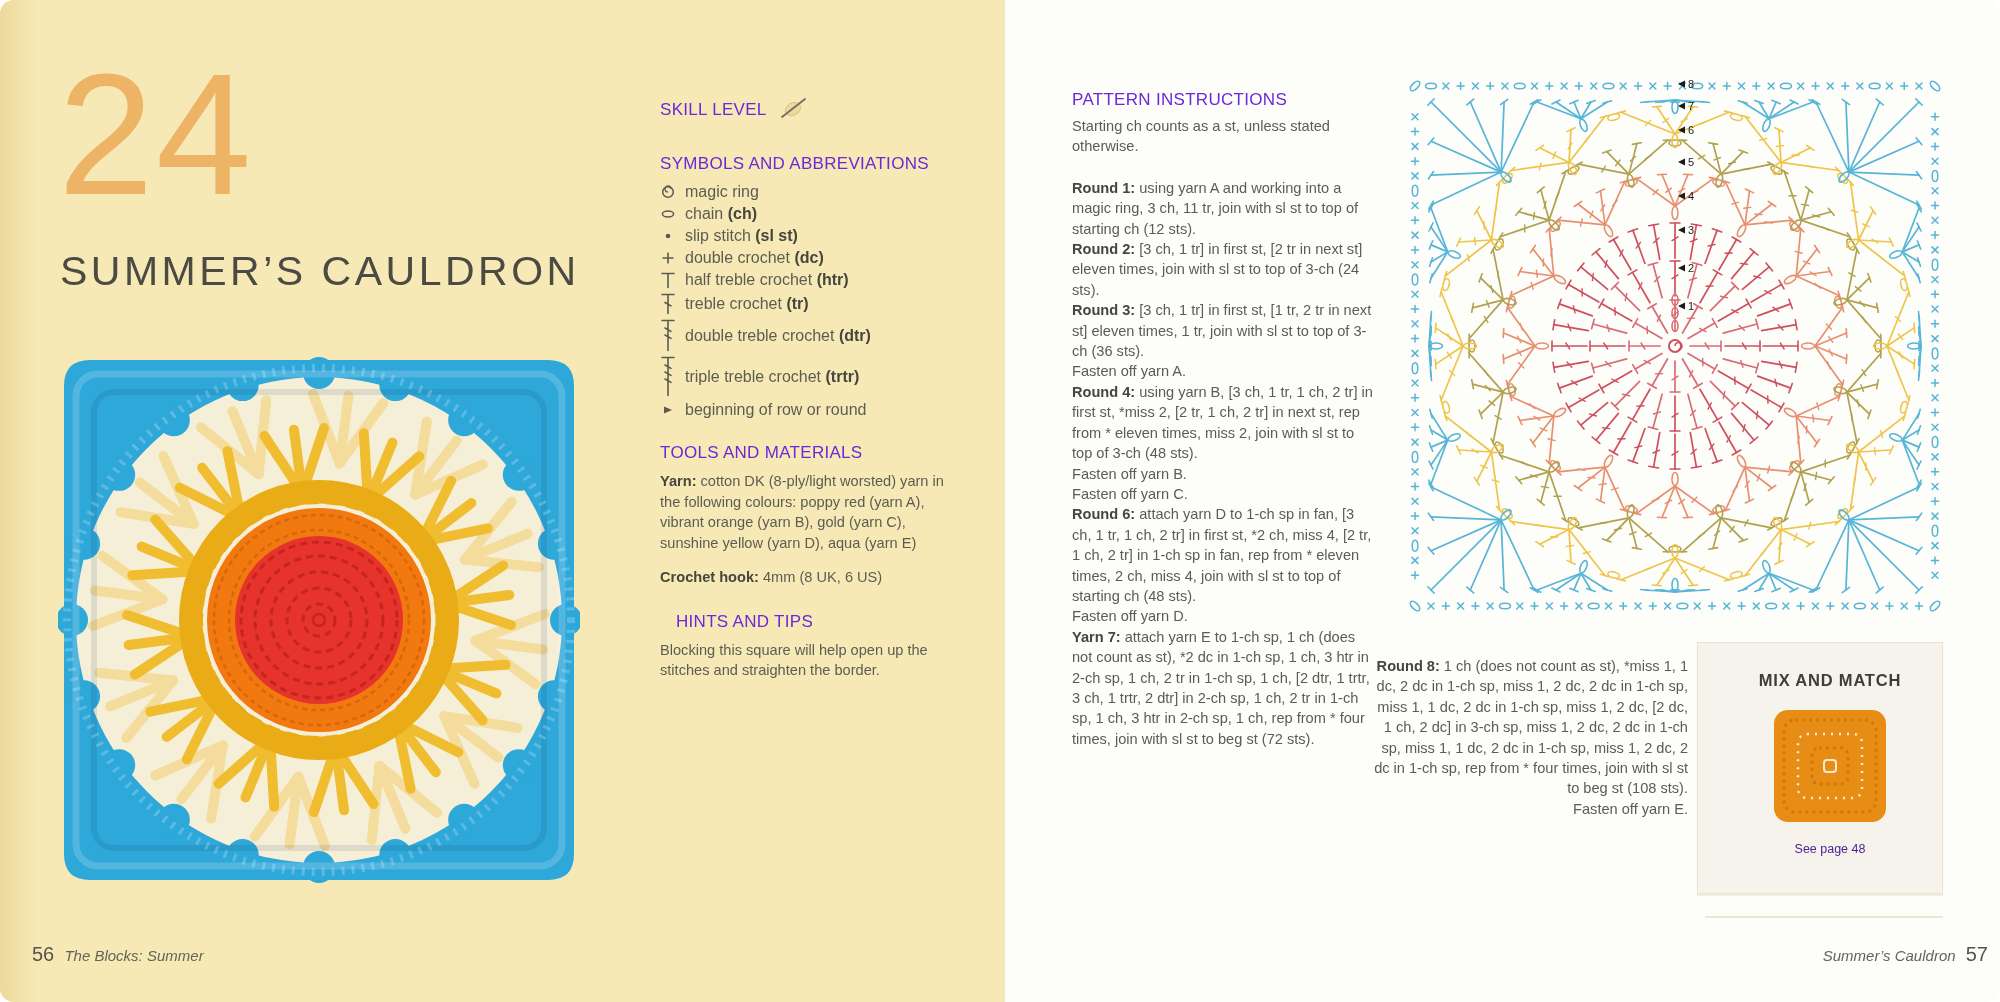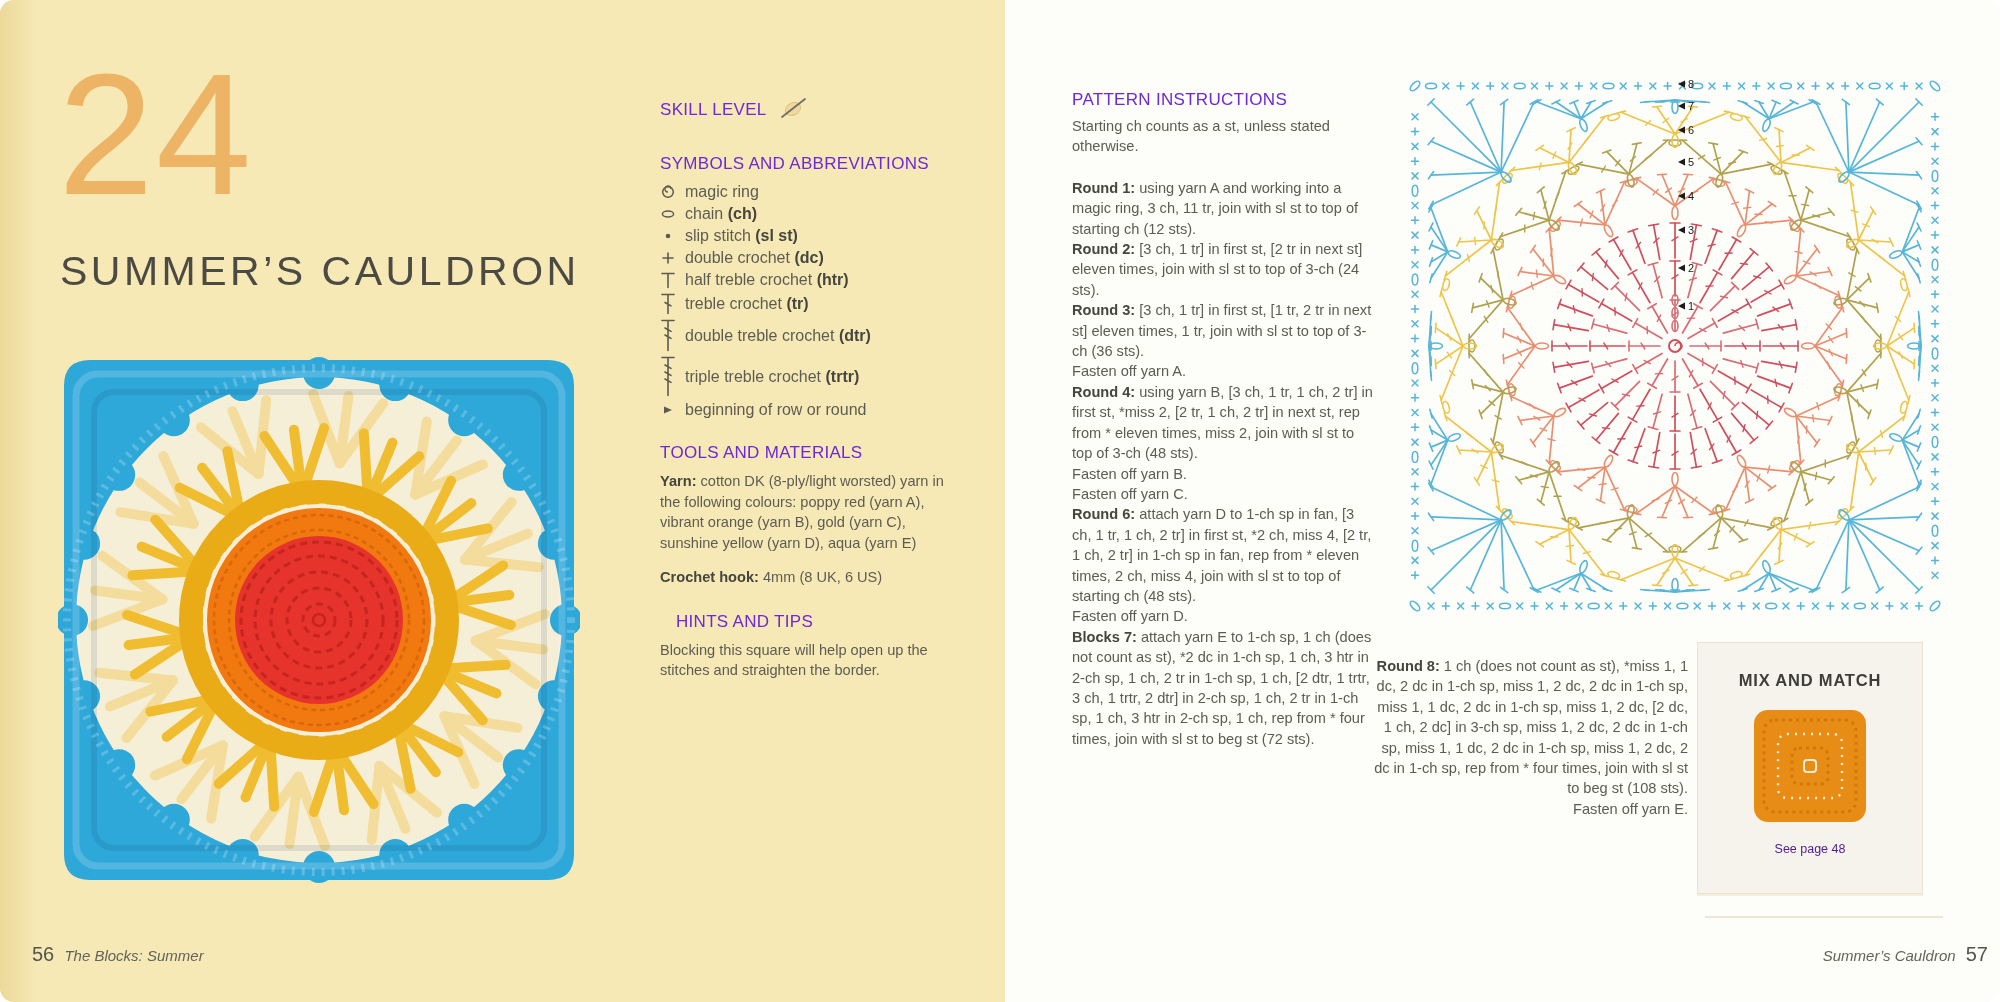--- a/index.html
+++ b/index.html
@@ -41,21 +41,21 @@
   .page-right{position:absolute;left:1005px;top:0;width:995px;height:1002px;background:#fdfdfa;}
   .pat-col1{position:absolute;left:67px;top:90px;width:303px;}
   .pat-col2{position:absolute;left:368px;top:656px;width:315px;text-align:right;}
   .pat-col1 .h-small{margin-bottom:6px;}
   .intro{font-size:14.6px;line-height:20.4px;color:#5c5c53;margin:0 0 21px 0;}
   .round{font-size:14.6px;line-height:20.4px;color:#5c5c53;margin:0;}
   .round b{color:#45463e;margin-right:4px;}
   .round b:empty{display:none;margin:0;}
   .chart{position:absolute;left:390px;top:68px;width:560px;height:556px;}
   .mix-panel{position:absolute;left:692px;top:642px;width:224px;height:250px;
-    background:#f5f3ec;border:1px solid #ece2cb;box-shadow:0 2px 0 rgba(214,196,150,.25);}
+    background:#f5f3ec;border:1px solid #ece2cb;box-shadow:0 2px 0 rgba(214,196,150,.25);padding-left:20px;}
   .mix-title{font-size:16.5px;font-weight:700;color:#3d3e37;letter-spacing:.8px;
     text-align:center;margin:28px 0 14px 0;}
   .mix-img{display:block;margin:0 auto;}
   .mix-caption{font-size:12.5px;color:#4c1d95;text-align:center;margin-top:14px;}
   .panel-underline{position:absolute;left:700px;top:916px;width:238px;height:2px;
     background:rgba(216,196,150,.4);}
 </style>
 </head>
 <body>
 
@@ -270,21 +270,21 @@
 
       <p class="round"><b>Round 1:</b><span>using yarn A and working into a magic ring, 3 ch, 11 tr, join with sl st to top of starting ch (12 sts).</span></p>
           <p class="round"><b>Round 2:</b><span>[3 ch, 1 tr] in first st, [2 tr in next st] eleven times, join with sl st to top of 3-ch (24 sts).</span></p>
           <p class="round"><b>Round 3:</b><span>[3 ch, 1 tr] in first st, [1 tr, 2 tr in next st] eleven times, 1 tr, join with sl st to top of 3-ch (36 sts).</span></p>
           <p class="round"><span>Fasten off yarn A.</span></p>
           <p class="round"><b>Round 4:</b><span>using yarn B, [3 ch, 1 tr, 1 ch, 2 tr] in first st, *miss 2, [2 tr, 1 ch, 2 tr] in next st, rep from * eleven times, miss 2, join with sl st to top of 3-ch (48 sts).</span></p>
           <p class="round"><span>Fasten off yarn B.</span></p>
           <p class="round"><span>Fasten off yarn C.</span></p>
           <p class="round"><b>Round 6:</b><span>attach yarn D to 1-ch sp in fan, [3 ch, 1 tr, 1 ch, 2 tr] in first st, *2 ch, miss 4, [2 tr, 1 ch, 2 tr] in 1-ch sp in fan, rep from * eleven times, 2 ch, miss 4, join with sl st to top of starting ch (48 sts).</span></p>
           <p class="round"><span>Fasten off yarn D.</span></p>
-          <p class="round"><b>Blocks 7:</b><span>attach yarn E to 1-ch sp, 1 ch (does not count as st), *2 dc in 1-ch sp, 1 ch, 3 htr in 2-ch sp, 1 ch, 2 tr in 1-ch sp, 1 ch, [2 dtr, 1 trtr, 3 ch, 1 trtr, 2 dtr] in 2-ch sp, 1 ch, 2 tr in 1-ch sp, 1 ch, 3 htr in 2-ch sp, 1 ch, rep from * four times, join with sl st to beg st (72 sts).</span></p>
+          <p class="round"><b>Yarn 7:</b><span>attach yarn E to 1-ch sp, 1 ch (does not count as st), *2 dc in 1-ch sp, 1 ch, 3 htr in 2-ch sp, 1 ch, 2 tr in 1-ch sp, 1 ch, [2 dtr, 1 trtr, 3 ch, 1 trtr, 2 dtr] in 2-ch sp, 1 ch, 2 tr in 1-ch sp, 1 ch, 3 htr in 2-ch sp, 1 ch, rep from * four times, join with sl st to beg st (72 sts).</span></p>
         </div>
     </div>
 
     <div class="pat-col2">
       <div>
 
       <p class="round"><b>Round 8:</b><span>1 ch (does not count as st), *miss 1, 1 dc, 2 dc in 1-ch sp, miss 1, 2 dc, 2 dc in 1-ch sp, miss 1, 1 dc, 2 dc in 1-ch sp, miss 1, 2 dc, [2 dc, 1 ch, 2 dc] in 3-ch sp, miss 1, 2 dc, 2 dc in 1-ch sp, miss 1, 1 dc, 2 dc in 1-ch sp, miss 1, 2 dc, 2 dc in 1-ch sp, rep from * four times, join with sl st to beg st (108 sts).</span></p>
           <p class="round"><span>Fasten off yarn E.</span></p>
         </div>
     </div>

